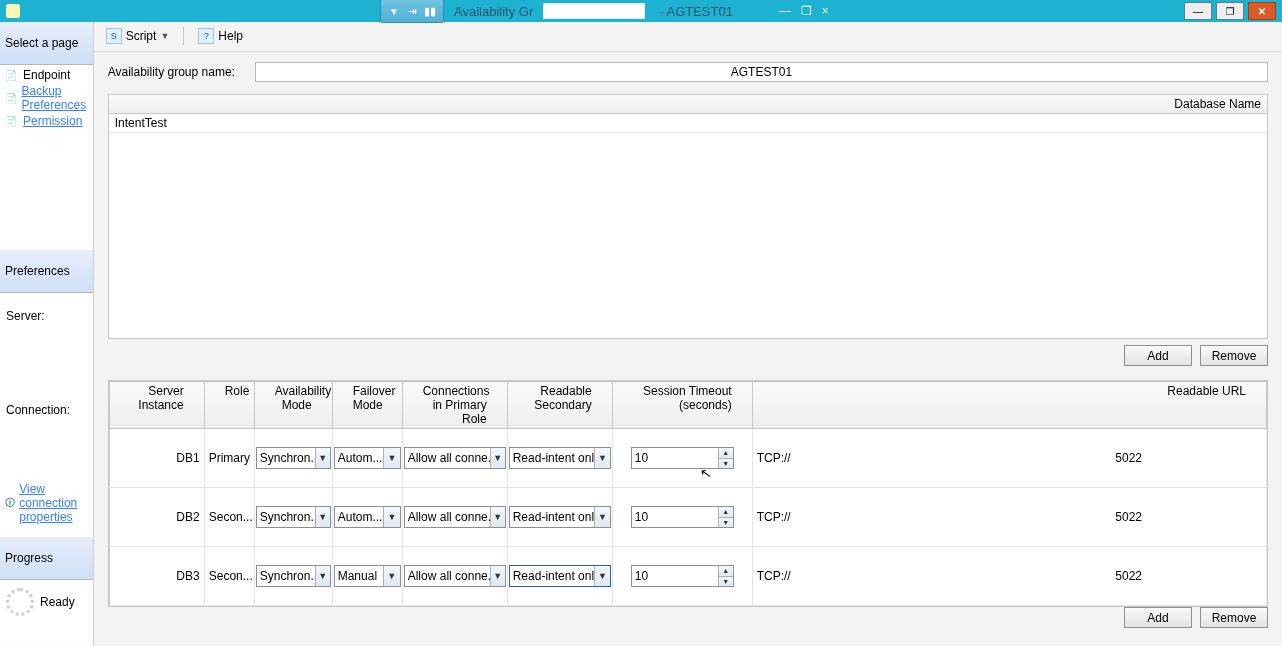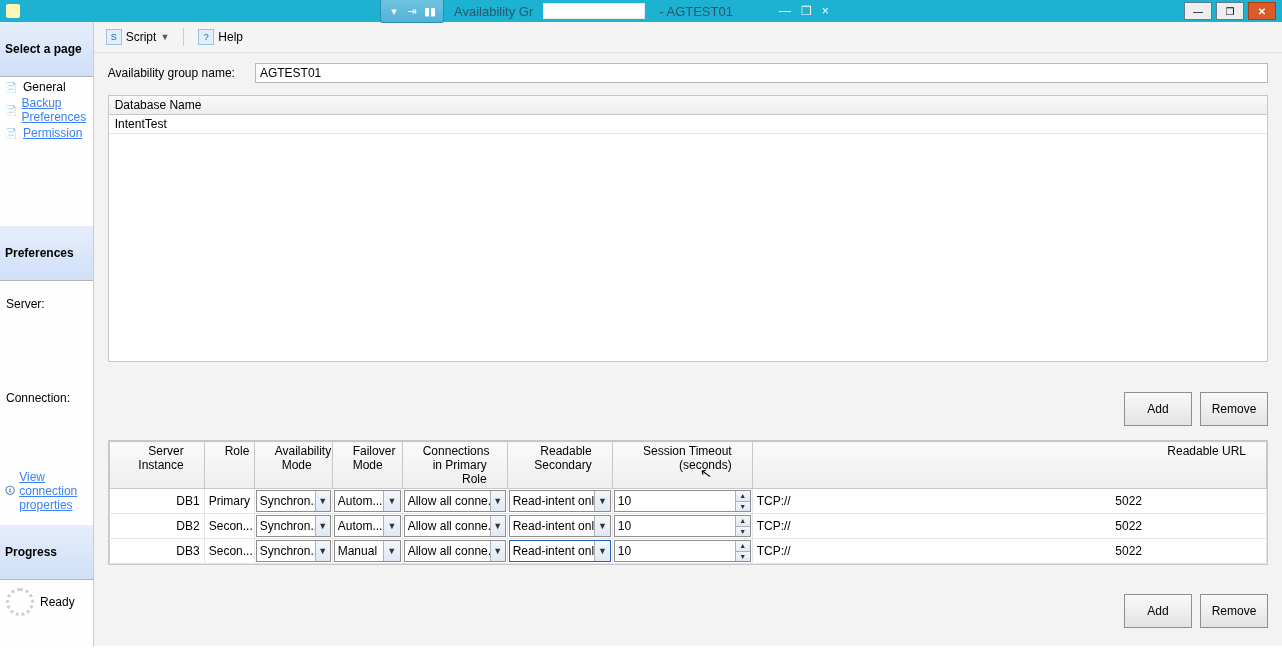--- a/index.html
+++ b/index.html
@@ -103,22 +103,22 @@
   }
   .sidebar {
     width: 173px;
     border-right: 1px solid #ccc;
     background: #fefefe;
     display: flex;
     flex-direction: column;
   }
   .side-section-header {
     background: linear-gradient(to bottom, #e6eefc, #cfe0f8);
-    padding: 20px 5px;
-    font-weight: bold;
+    padding: 14px 5px;
+    font-weight: normal;
     border-bottom: 1px solid #b6b6b6;
   }
   .side-list {
     flex: 0 0 auto;
     padding: 2px 0;
   }
   .side-item {
     display: flex;
     align-items: center;
     gap: 4px;
@@ -207,57 +207,58 @@
     margin-bottom: 12px;
   }
   .row-line label { white-space: nowrap; }
   .row-line input[type="text"] {
     flex: 1 1 auto;
     height: 18px;
     padding: 0 4px;
     border: 1px solid #b8b8b8;
     font: inherit;
     background: #fff;
+    text-align: center;
   }
 
   .section-label {
     margin-bottom: 2px;
   }
   .db-box {
     border: 1px solid #c7c7c7;
     background: #fff;
     height: 265px;
     margin-bottom: 6px;
     overflow: hidden;
   }
   .grid-header-row {
     background: linear-gradient(to bottom, #fafafa, #eeeeee);
     border-bottom: 1px solid #c7c7c7;
     padding: 2px 6px;
+    text-align: right;
   }
   .db-cell {
     padding: 2px 6px;
     border-bottom: 1px solid #e5e5e5;
   }
 
   .btn-row {
     display: flex;
     justify-content: flex-end;
     gap: 8px;
     margin-bottom: 14px;
   }
   .btn-row.last { margin-top: auto; margin-bottom: 12px; }
   .winbtn {
     min-width: 68px;
-    height: 34px;
+    height: 21px;
     background: linear-gradient(to bottom, #f9f9f9, #e3e3e3);
     border: 1px solid #8f8f8f;
     font: inherit;
     cursor: default;
-    margin-top: 24px;
   }
 
   .replica-table {
     border: 1px solid #c7c7c7;
     background: #fff;
   }
   .rtable {
     width: 100%;
     border-collapse: collapse;
     table-layout: fixed;
@@ -306,21 +307,21 @@
     align-items: center;
     justify-content: center;
     background: linear-gradient(to bottom,#f3f7fc,#dfe8f4);
     border-left: 1px solid #b0b0b0;
     font-size: 9px;
     color: #333;
   }
   .spin {
     display: flex;
     height: 20px;
-    margin: 1px;
+    margin: 18px;
     border: 1px solid #8e8e8e;
   }
   .spin .sval {
     flex: 1 1 auto;
     padding: 0 3px;
     display: flex;
     align-items: center;
     background: #fff;
   }
   .spin .sbtns {
@@ -378,21 +379,21 @@
   </div>
 </div>
 
 <div class="app-body">
 
   <div class="sidebar">
     <div class="side-section-header">Select a page</div>
     <div class="side-list">
       <div class="side-item">
         <span class="side-item-icon">📄</span>
-        <span class="side-item-current">General</span>
+        <span class="side-item-current">Endpoint</span>
       </div>
       <div class="side-item">
         <span class="side-item-icon">📄</span>
         <span class="side-item-link">Backup Preferences</span>
       </div>
       <div class="side-item">
         <span class="side-item-icon">📄</span>
         <span class="side-item-link">Permission</span>
       </div>
     </div>

